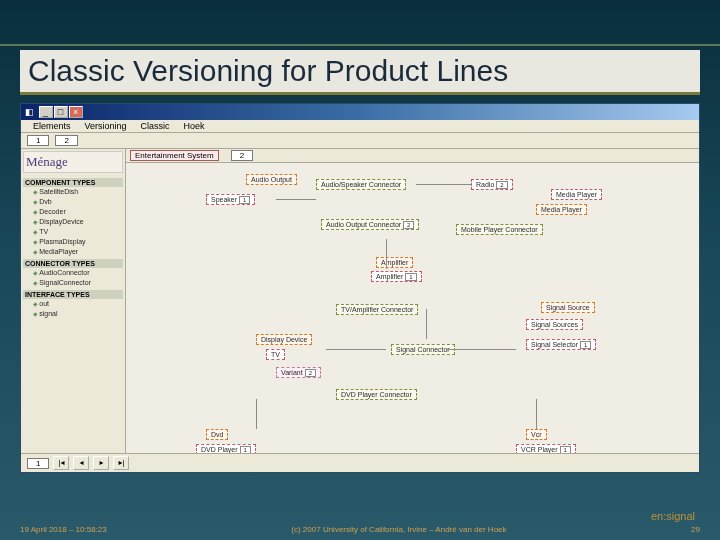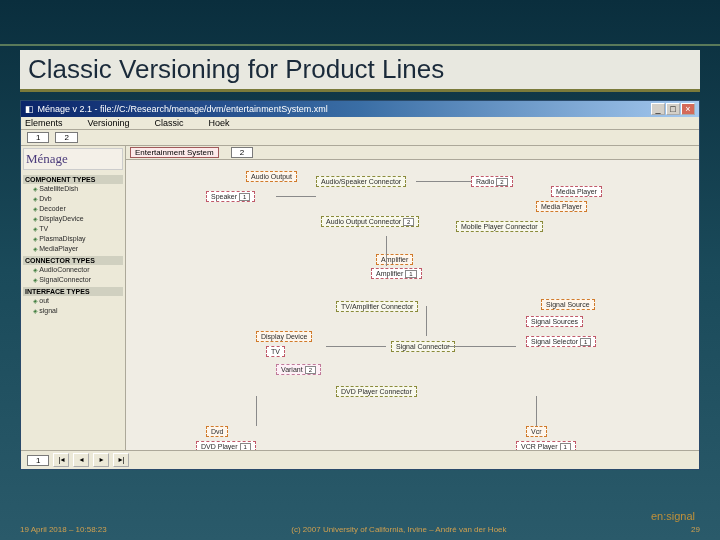--- a/index.html
+++ b/index.html
@@ -1,24 +1,24 @@
 <!DOCTYPE html>
 <html><head>
 <meta charset="utf-8">
 <style>
   * { box-sizing: border-box; margin: 0; padding: 0; }
   body { width: 720px; height: 540px; background: linear-gradient(180deg, #0a2e3d 0%, #1a4a5a 50%, #2a5a6a 100%); font-family: Arial, sans-serif; position: relative; overflow: hidden; }
   .slide { position: absolute; top: 50px; left: 20px; right: 20px; bottom: 30px; }
-  .title { font-size: 26px; color: #1a2a3a; background: #e8e8e0; padding: 4px 8px; border-bottom: 3px solid #7a7a3a; margin-bottom: 8px; }
+  .title { font-size: 30px; color: #1a2a3a; background: #e8e8e0; padding: 4px 8px; border-bottom: 3px solid #7a7a3a; margin-bottom: 8px; }
   .app-window { background: #d4d0c8; border: 1px solid #2a4a6a; height: 370px; display: flex; flex-direction: column; font-size: 8px; }
   .titlebar { background: linear-gradient(90deg, #0a246a 0%, #3a6ea5 50%, #a6caf0 100%); color: #fff; padding: 2px 4px; display: flex; align-items: center; font-size: 9px; height: 16px; }
   .titlebar .win-title { flex: 1; }
   .win-btn { width: 14px; height: 12px; background: #d4d0c8; border: 1px outset #fff; margin-left: 1px; color: #000; font-size: 9px; line-height: 10px; text-align: center; }
   .win-btn.close { background: #d46a5a; color: #fff; }
-  .menubar { background: #ece9d8; padding: 1px 4px; font-size: 9px; display: flex; gap: 25px; border-bottom: 1px solid #aca899; }
+  .menubar { background: #ece9d8; padding: 1px 12px; font-size: 9px; display: flex; gap: 14px; border-bottom: 1px solid #aca899; }
   .topbar { background: #ece9d8; padding: 2px 6px; border-bottom: 1px solid #aca899; display: flex; align-items: center; gap: 6px; }
   .num-box { border: 1px solid #7a7a7a; background: #fff; padding: 0 8px; font-size: 8px; }
   .workspace { flex: 1; display: flex; overflow: hidden; }
   .sidebar { width: 105px; background: #ece9d8; border-right: 1px solid #aca899; padding: 2px; display: flex; flex-direction: column; font-size: 7px; }
   .logo { font-family: cursive; font-size: 13px; font-weight: normal; color: #4a3a7a; padding: 2px; background: #f4f0e8; border: 1px solid #ccc; margin-bottom: 3px; }
   .tree-section { font-size: 7px; font-weight: bold; background: #d0d0c0; padding: 1px 2px; margin-top: 2px; }
   .tree-item { font-size: 7px; padding: 0 2px 0 10px; color: #2a2a2a; line-height: 10px; }
   .tree-item::before { content: "◈ "; color: #3a7a3a; font-size: 6px; }
   .canvas { flex: 1; background: #f0ede4; position: relative; overflow: hidden; }
   .canvas-header { position: absolute; top: 0; left: 0; right: 0; background: #ece9d8; border-bottom: 1px solid #aca899; padding: 1px 4px; font-size: 8px; display: flex; gap: 12px; }
@@ -39,21 +39,20 @@
 </head>
 <body>
 
 <div class="top-rule"></div>
 <div class="slide">
   <div class="title">Classic Versioning for Product Lines</div>
 
   <div class="app-window">
     <div class="titlebar">
       <span style="margin-right:4px;">◧</span>
-      <span class="win-title">Ménage v 2.1 - file://C:/Research/menage/dvm/entertainmentSystem.xml</span>
       <span class="win-btn">_</span>
       <span class="win-btn">□</span>
       <span class="win-btn close">×</span>
     </div>
     <div class="menubar">
       <span>Elements</span>
       <span>Versioning</span>
       <span>Classic</span>
       <span>Hoek</span>
     </div>

